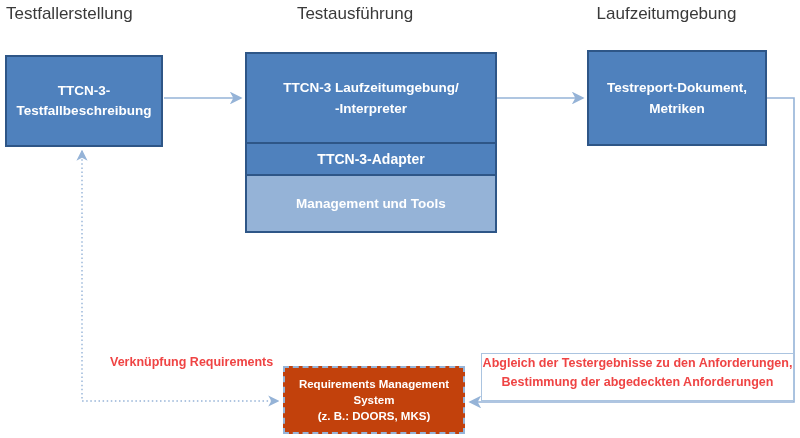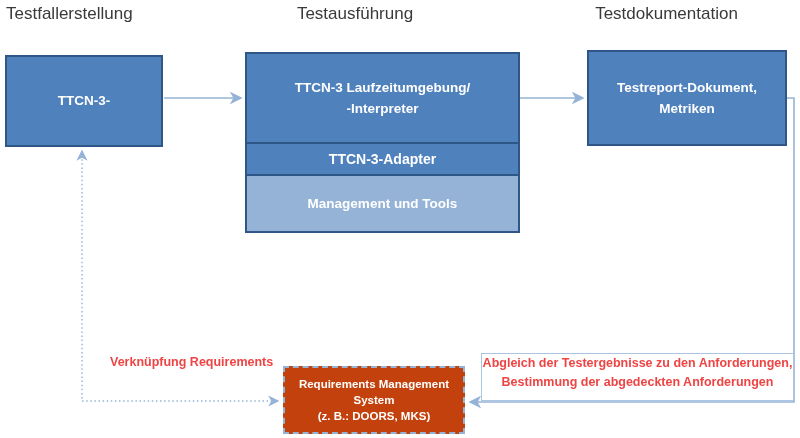--- a/index.html
+++ b/index.html
@@ -21,33 +21,33 @@
     position:absolute; z-index:2; box-sizing:border-box;
     display:flex; flex-direction:column; align-items:center; justify-content:center;
     color:#ffffff; font-weight:bold; text-align:left;
   }
   .node-solid { background:#4f81bd; border:2px solid #2e5687; }
 
   #node-testfall { left:5px; top:55px; width:158px; height:92px; font-size:13.5px; line-height:20px; }
 
   #node-mid {
     position:absolute; z-index:2; box-sizing:border-box;
-    left:245px; top:52px; width:275px; height:181px;
+    left:245px; top:52px; width:252px; height:181px;
     background:#4f81bd; border:2px solid #2e5687;
     color:#ffffff; font-weight:bold; text-align:center;
   }
   #node-mid .sec {
     box-sizing:border-box; display:flex; flex-direction:column;
     align-items:center; justify-content:center;
   }
   .sec-runtime { height:88px; font-size:13.5px; line-height:21px; }
   .sec-adapter { height:32px; border-top:2px solid #2e5687; font-size:14px; }
   .sec-testsystem { height:57px; border-top:2px solid #2e5687; background:#95b3d7; font-size:13.5px; }
 
-  #node-report { left:587px; top:50px; width:200px; height:96px; font-size:13.5px; line-height:21px; }
+  #node-report { left:587px; top:50px; width:180px; height:96px; font-size:13.5px; line-height:21px; }
 
   #node-rms {
     left:283px; top:366px; width:182px; height:68px;
     background:#c2410c; border:2px dashed #95b3d7;
     font-size:11.5px; line-height:16px;
   }
 
   .annotation {
     position:absolute; z-index:3;
     font-weight:bold; color:#ef4444; font-size:12.5px; line-height:19px;
@@ -75,24 +75,25 @@
 
     <line x1="477" y1="98" x2="583" y2="98" stroke="#95b3d7" stroke-width="1.6" marker-end="url(#arrowEnd)"></line>
 
     <path d="M764,98 L794,98 L794,402 L470,402" fill="none" stroke="#95b3d7" stroke-width="1.6" marker-end="url(#arrowEnd)"></path>
 
     <path d="M82,151 L82,401 L278,401" fill="none" stroke="#95b3d7" stroke-width="1.4" stroke-dasharray="1.5 2.6" marker-start="url(#arrowEnd)" marker-end="url(#arrowEnd)"></path>
   </svg>
 
   <div class="heading" style="left:6px;">Testfallerstellung</div>
   <div class="heading centered" style="left:280px; width:150px;">Testausführung</div>
-  <div class="heading centered" style="left:585px; width:163px;">Testdokumentation</div>
+  <div class="heading centered" style="left:585px; width:163px;">Laufzeitumgebung</div>
 
   <div class="node node-solid" id="node-testfall">
     <div>TTCN-3-</div>
+    <div>Testfallbeschreibung</div>
   </div>
 
   <div id="node-mid">
     <div class="sec sec-runtime">
       <div>TTCN-3 Laufzeitumgebung/</div>
       <div>-Interpreter</div>
     </div>
     <div class="sec sec-adapter">
       <div>TTCN-3-Adapter</div>
     </div>

